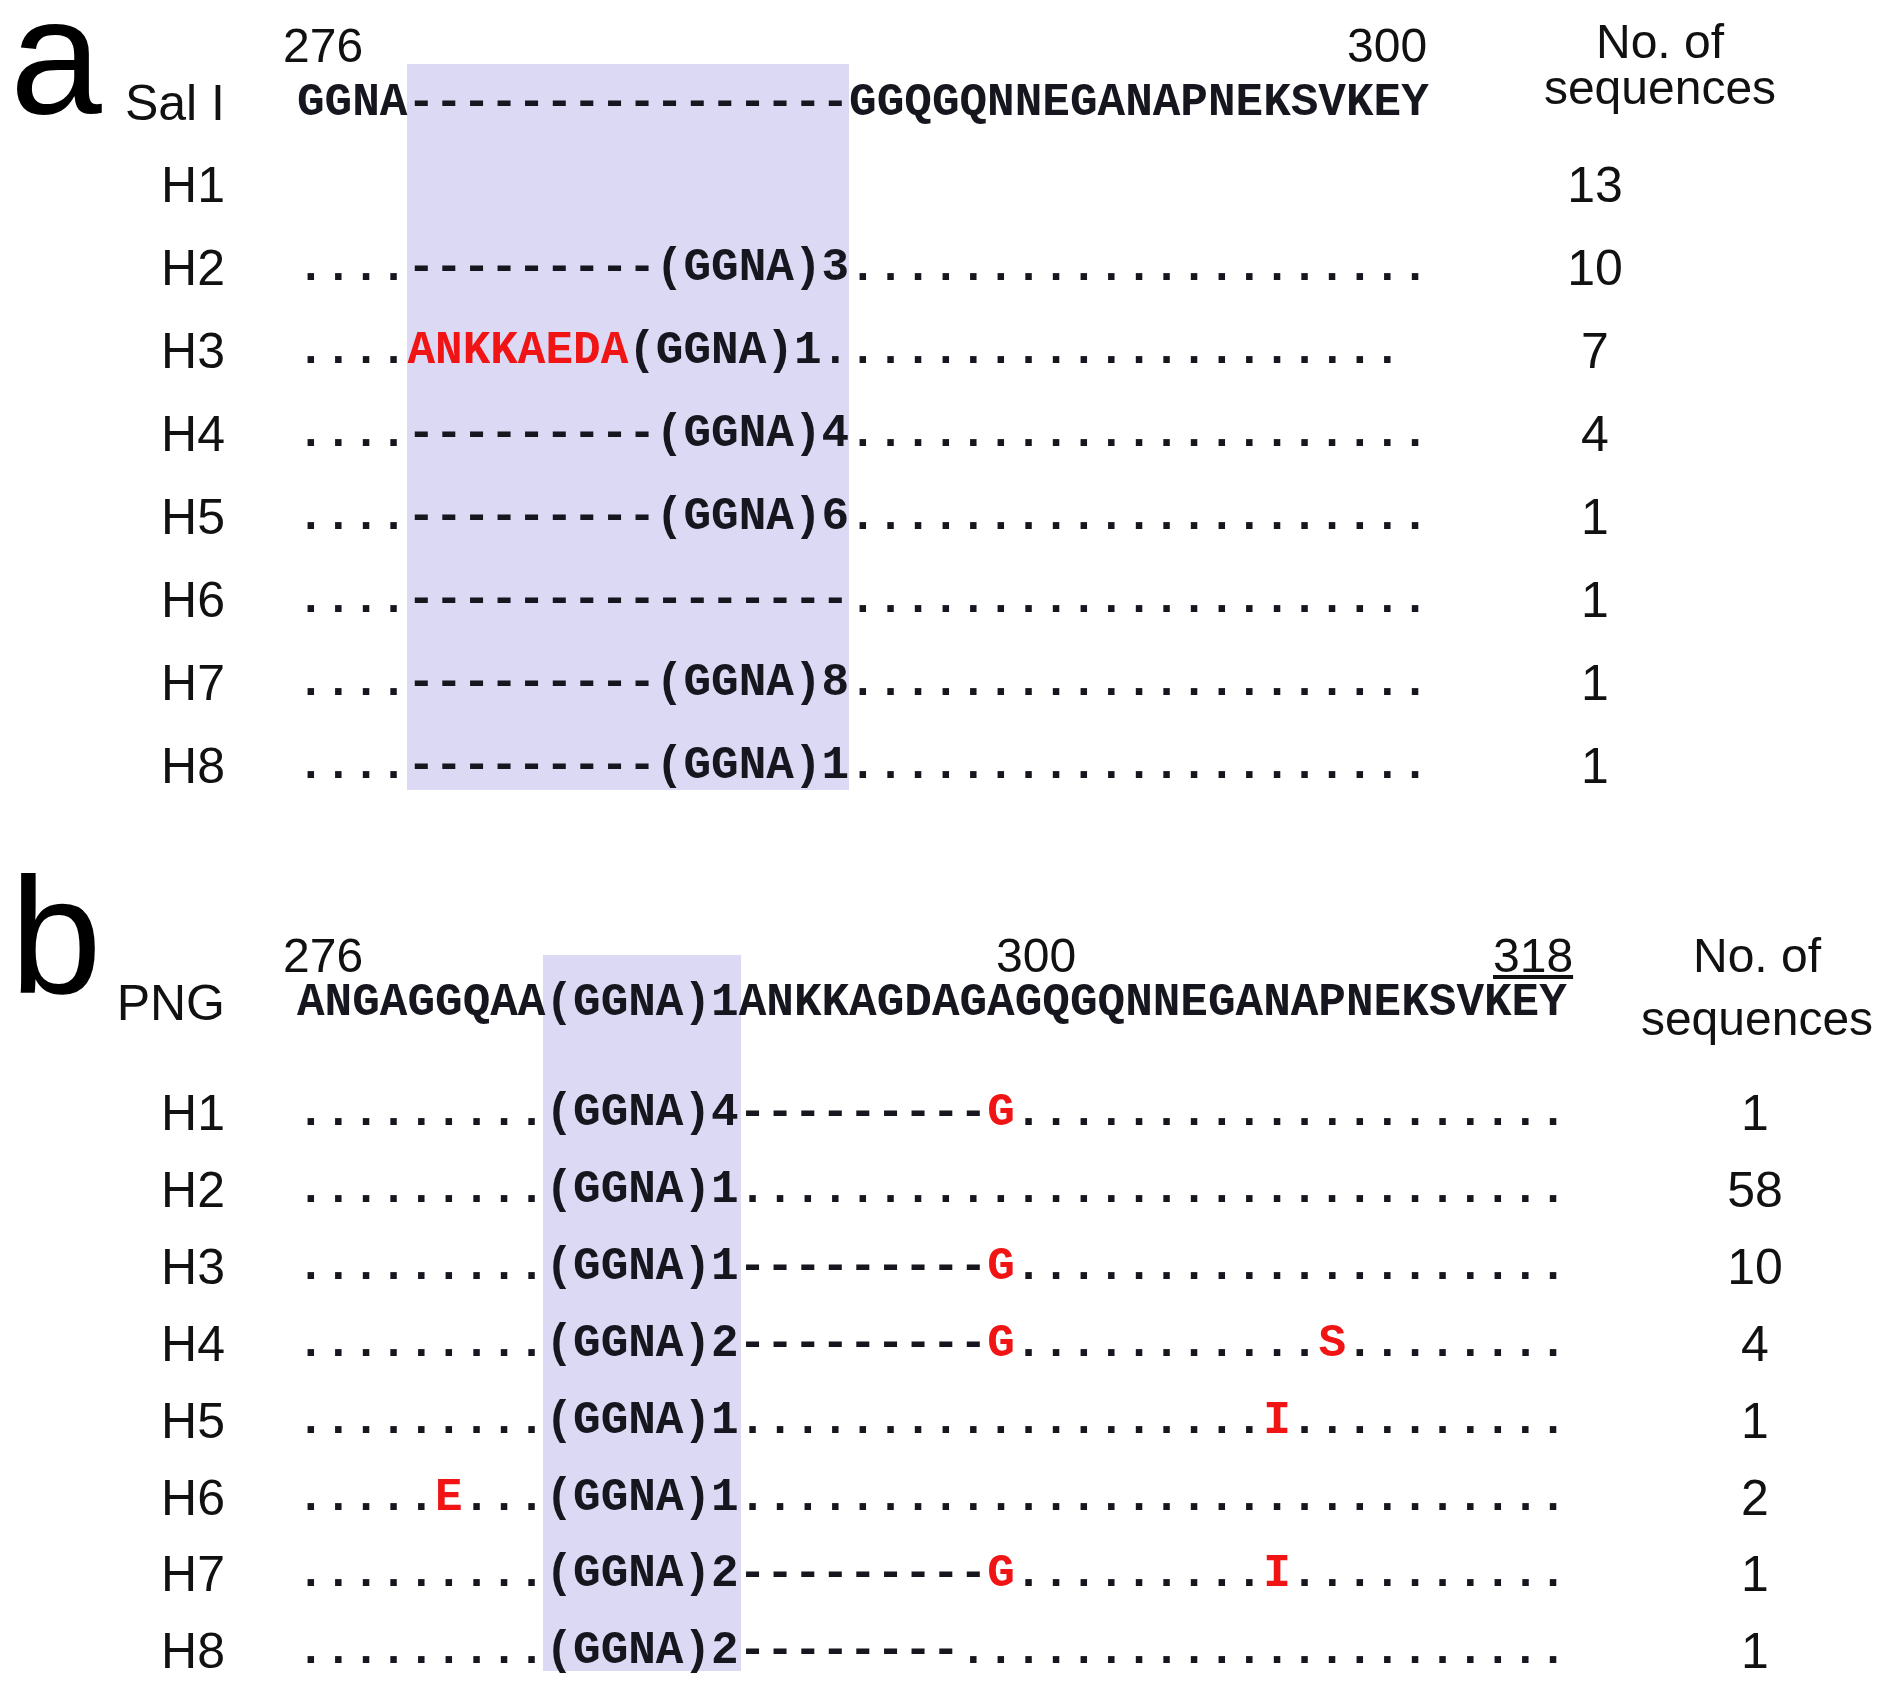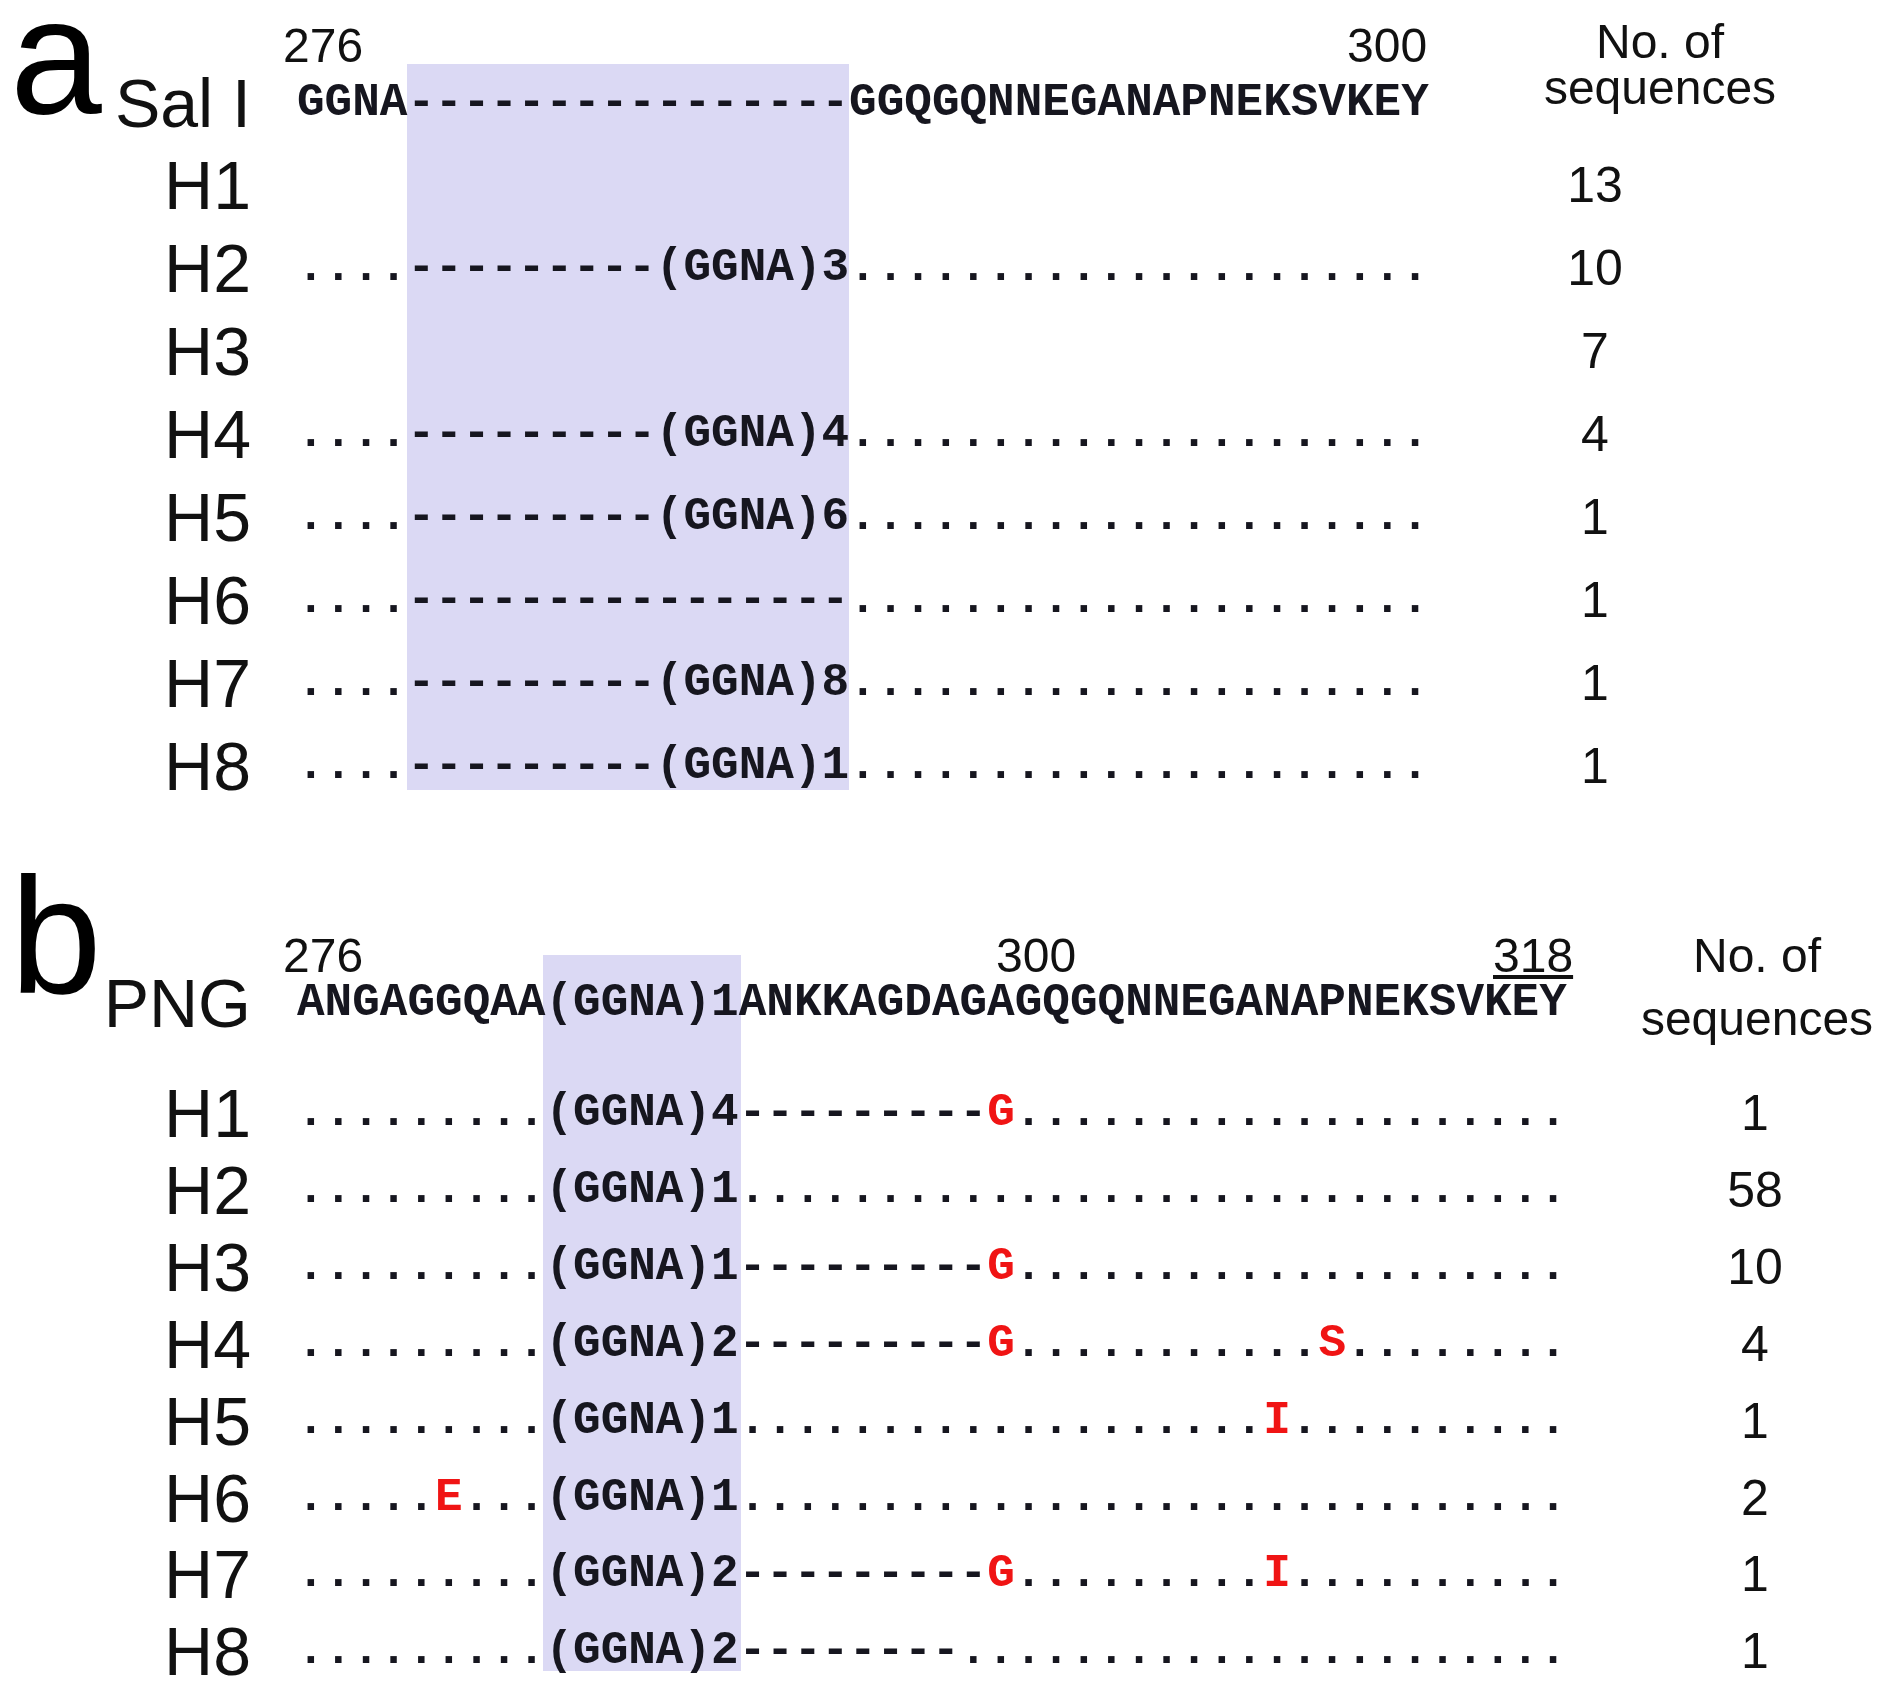--- a/index.html
+++ b/index.html
@@ -47,23 +47,22 @@
   #pos-b-right { left:1493px; top:85px;text-decoration:underline; }
   #hdr-b1 { left:1627px; top:85px; }
   #hdr-b2 { left:1627px; top:148px; }
 
   .rows { position:absolute; left:0; top:0; width:1882px; height:100%; }
 
   .seq-row { position:absolute; left:0; height:46px; width:1882px; }
   .row-label {
     position:absolute; left:0; top:0; width:225px;
     text-align:right;
-    font-size:68px; line-height:46px; color:#111;
+    font-size:50px; line-height:46px; color:#111;
     white-space:pre;
-    margin-left:26px;
   }
   .row-seq {
     position:absolute; left:297px; top:0;
     font-family:"Liberation Mono", monospace;
     font-weight:bold;
     font-size:46px; line-height:46px;
     white-space:pre;
     color:var(--ink);
   }
   .seg { color:inherit; }
@@ -94,20 +93,21 @@
     <span class="row-label">H1</span>
     <span class="row-count" style="left: 1515px;">13</span>
   </div>
       <div class="seq-row" style="top: 245px;">
     <span class="row-label">H2</span>
     <span class="row-seq"><span class="seg">....---------(GGNA)3.....................</span></span>
     <span class="row-count" style="left: 1515px;">10</span>
   </div>
       <div class="seq-row" style="top: 328px;">
     <span class="row-label">H3</span>
+    <span class="row-seq"><span class="seg">....</span><span class="seg red">ANKKAEDA</span><span class="seg">(GGNA)1.....................</span></span>
     <span class="row-count" style="left: 1515px;">7</span>
   </div>
       <div class="seq-row" style="top: 411px;">
     <span class="row-label">H4</span>
     <span class="row-seq"><span class="seg">....---------(GGNA)4.....................</span></span>
     <span class="row-count" style="left: 1515px;">4</span>
   </div>
       <div class="seq-row" style="top: 494px;">
     <span class="row-label">H5</span>
     <span class="row-seq"><span class="seg">....---------(GGNA)6.....................</span></span>

